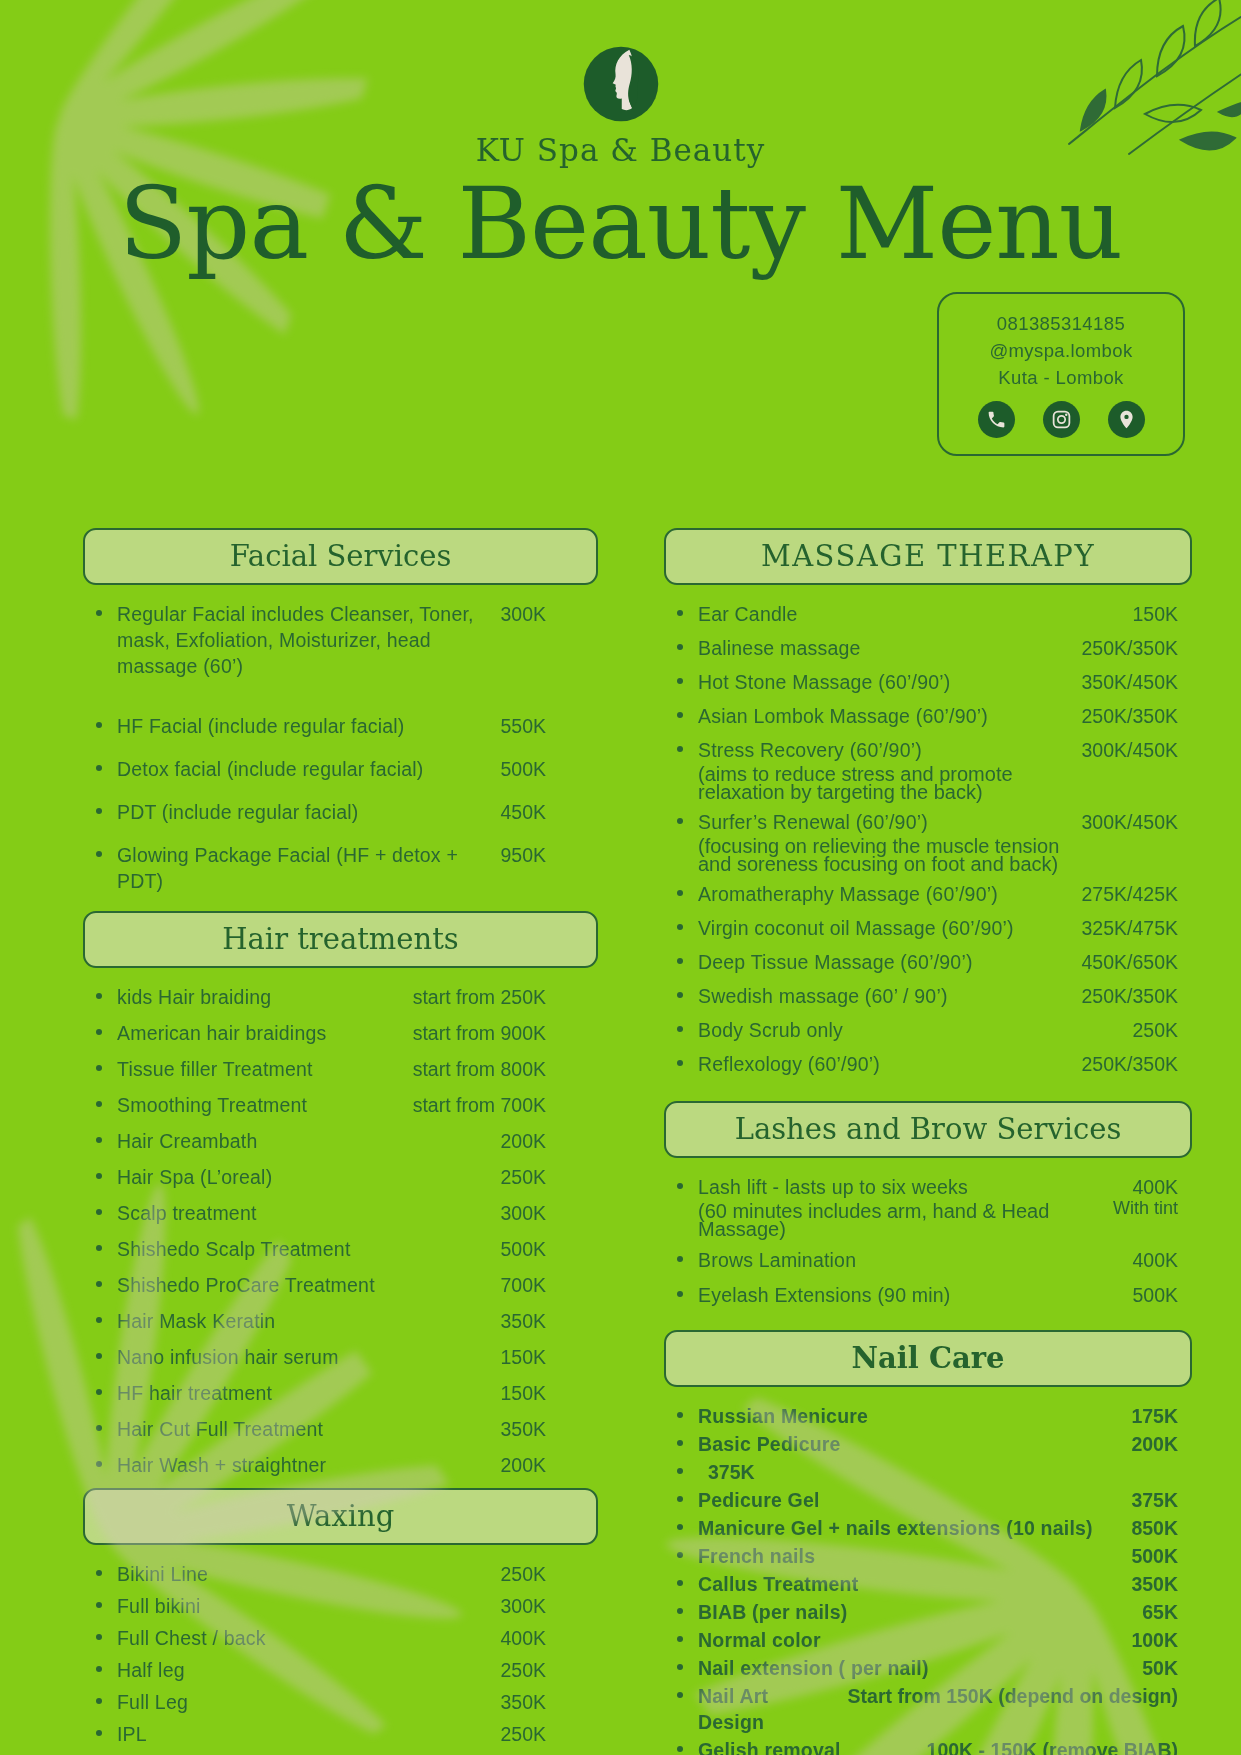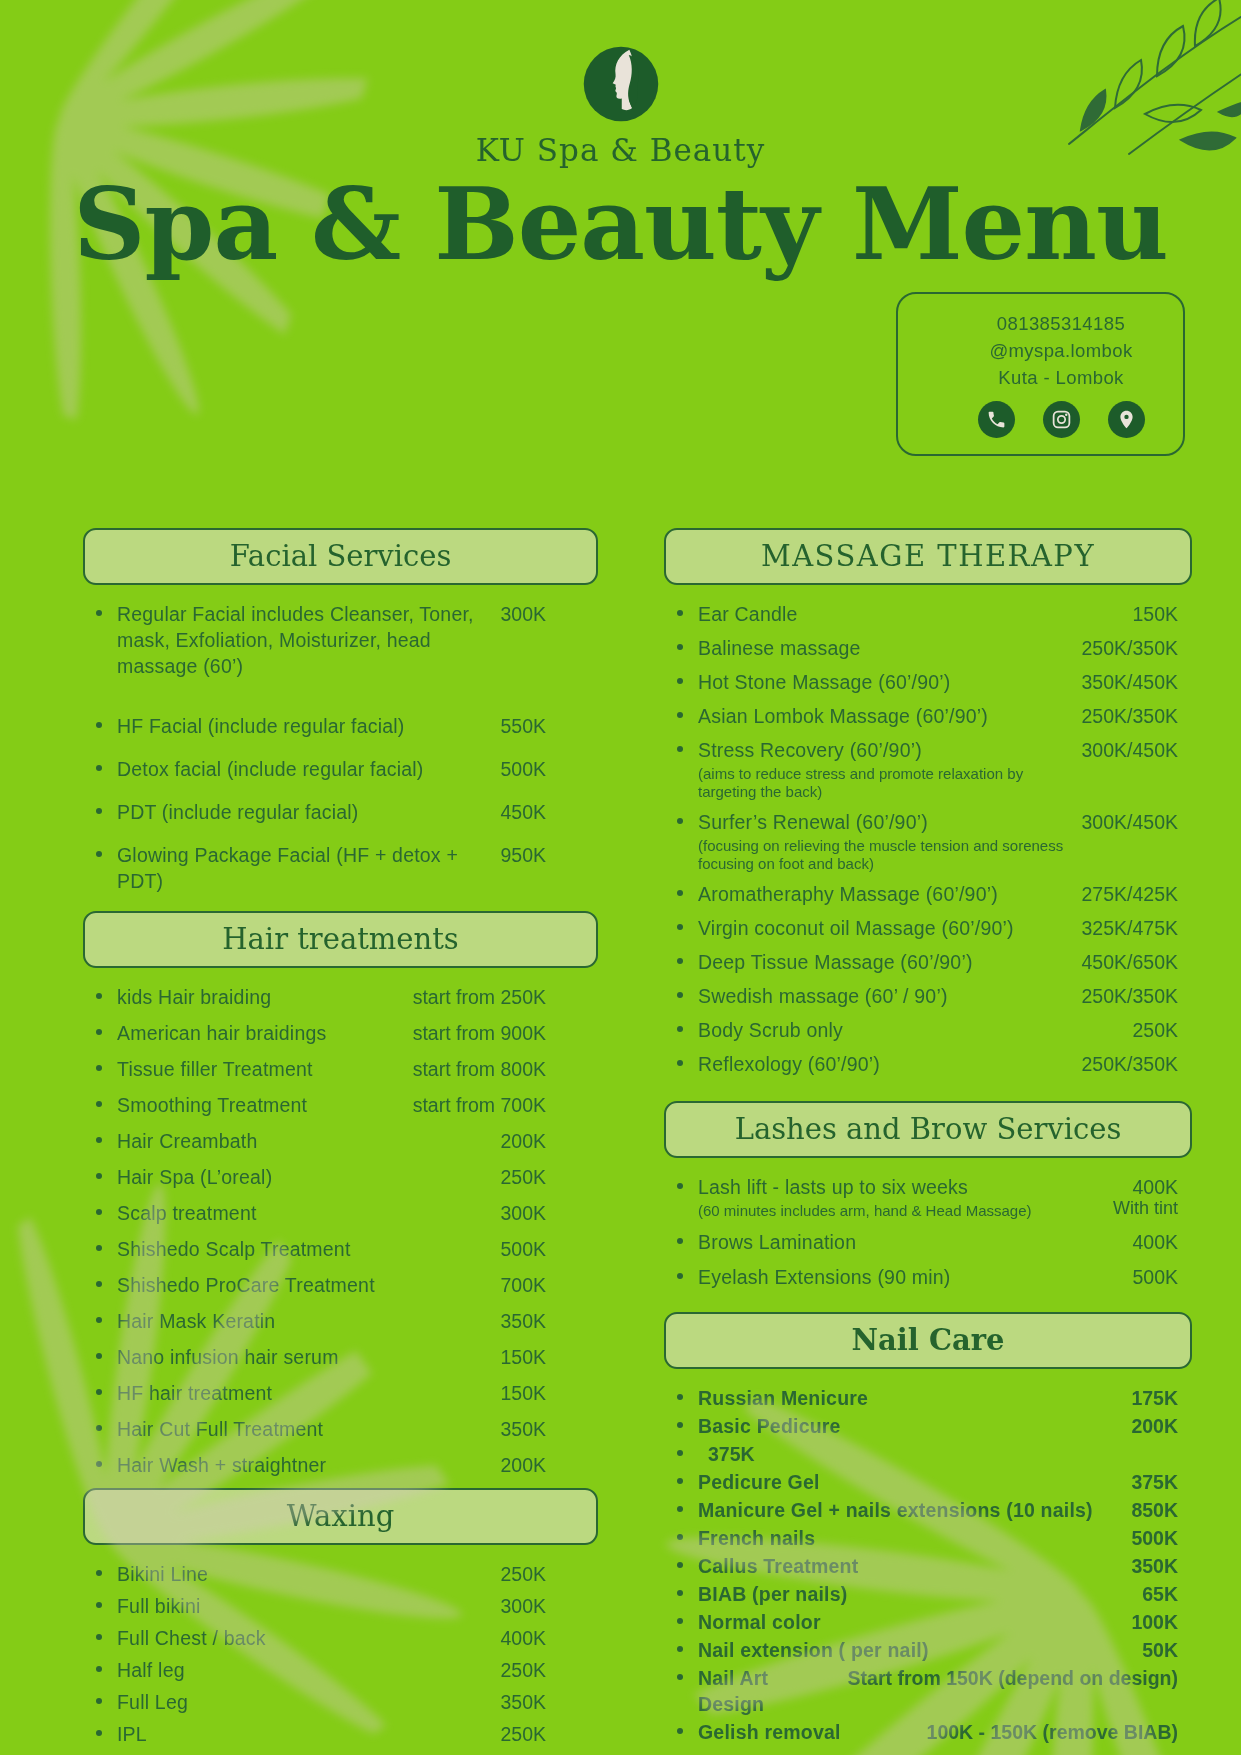--- a/index.html
+++ b/index.html
@@ -14,28 +14,28 @@
   .corner-leaves{position:absolute;top:-6px;right:-8px;pointer-events:none;}
 
   
   .header{position:relative;height:528px;text-align:center;}
   .logo{padding-top:46px;}
   .brand-name{
     font-family:"DejaVu Serif", serif;font-size:31px;color:#25632d;
     margin-top:6px;letter-spacing:1px;
   }
   .page-title{
-    font-family:"DejaVu Serif", serif;font-weight:bold;color:#1f5e2b;
+    font-family:"DejaVu Serif", serif;font-weight:normal;color:#1f5e2b;
     font-size:100px;line-height:1.0;margin:6px 0 0 0;letter-spacing:-1px;
   }
   .contact-card{
     position:absolute;top:292px;right:56px;width:244px;height:160px;
     border:2px solid #2a6832;border-radius:20px;
     display:flex;flex-direction:column;justify-content:center;align-items:center;
-    gap:2px;background:transparent;padding-left:41px;
+    gap:2px;background:transparent;
   }
   .contact-line{font-size:18.5px;line-height:25px;color:#2a6832;letter-spacing:.4px;}
   .contact-icons{display:flex;gap:28px;margin-top:9px;}
   .cicon{width:37px;height:37px;border-radius:50%;background:#1d5c2a;
     display:flex;align-items:center;justify-content:center;}
 
   
   .columns{display:flex;align-items:flex-start;padding:0 0 0 83px;}
   .col{box-sizing:border-box;}
   .col.left{width:515px;margin-right:66px;}
@@ -48,21 +48,21 @@
     margin-bottom:16px;background:rgba(233,227,217,.55);
   }
   .section-box.caps{letter-spacing:1.5px;}
 
   ul.items{list-style:none;margin:0;padding:0 0 0 10px;}
   .row{display:flex;align-items:flex-start;}
   .bullet{width:6px;height:6px;border-radius:50%;background:#2a6832;
     margin:9px 15px 0 3px;flex:none;}
   .ileft{flex:1;min-width:0;}
   .iname{font-size:19.5px;line-height:26px;letter-spacing:.2px;}
-  .inote{font-size:15px;line-height:18px;margin-top:2px;}
+  .inote{font-size:20px;line-height:18px;margin-top:2px;}
   .iprice{text-align:right;font-size:19.5px;line-height:26px;white-space:nowrap;margin-left:10px;}
   .pnote{font-size:18px;line-height:16px;}
 
   .col.left  .iprice{padding-right:52px;}
   .col.right .iprice{padding-right:14px;}
 
   
   .sec-facial  .row{margin-bottom:17px;}
   .sec-facial  .row:first-child{margin-bottom:34px;}
   .sec-hair    .row{margin-bottom:10px;justify-content:space-between;}

